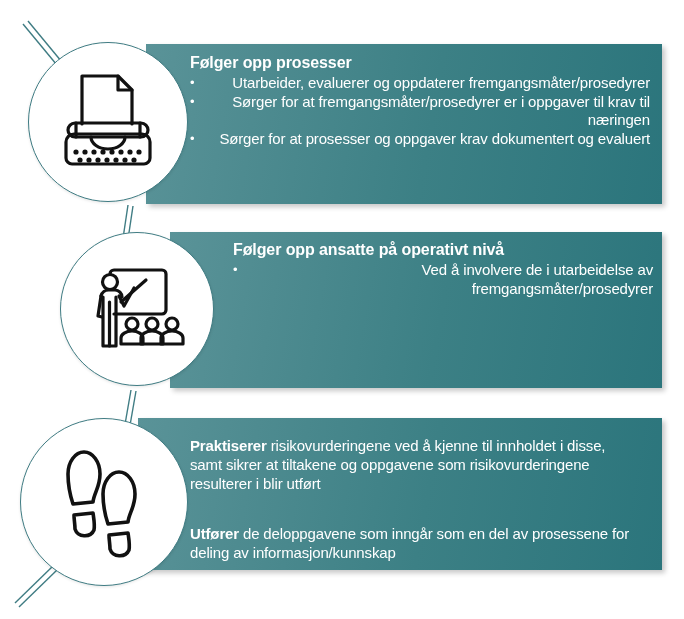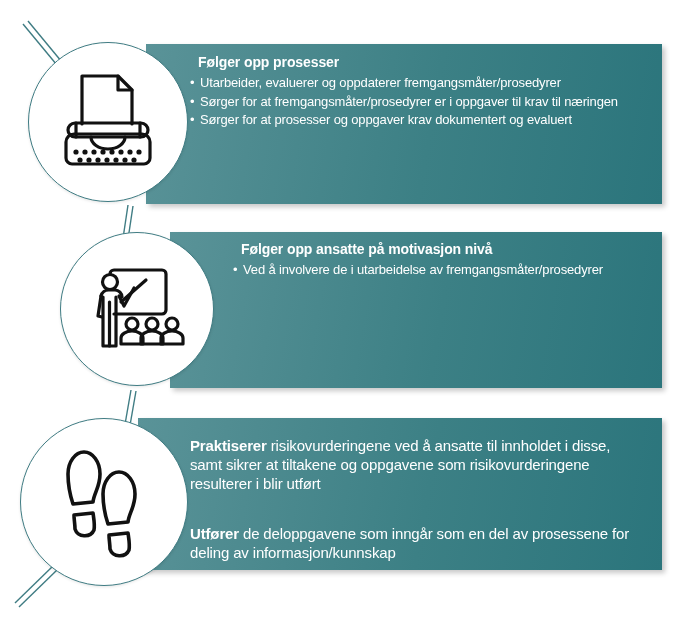--- a/index.html
+++ b/index.html
@@ -22,33 +22,34 @@
   .panel-bg{
     position:absolute;inset:0;
     background:linear-gradient(100deg,#5a9398 0%,#4e8b90 22%,#3c8085 55%,#2b757c 100%);
   }
   .panel-text{
     position:absolute;
     z-index:4;
   }
   .ptitle{
     font-weight:bold;
-    font-size:14px;
+    font-size:16px;
     line-height:19px;
     letter-spacing:-0.1px;
-    margin:0 0 2px 8px;
+    margin:0 0 2px 0;
   }
   .blist{list-style:none;margin:0;padding:0;}
   .blist li{
     position:relative;
     padding-left:10px;
-    font-size:13px;
+    font-size:15px;
     line-height:18.5px;
     letter-spacing:-0.15px;
     margin-bottom:0px;
+    text-align:right;
   }
   .blist li:before{
     content:"\2022";
     position:absolute;left:0;top:0;
     font-size:13px;
   }
   .para{
     font-size:15px;
     line-height:19px;
     letter-spacing:-0.15px;
@@ -133,21 +134,21 @@
         <circle cx="56" cy="92" r="2.6"></circle>
           <circle cx="65" cy="92" r="2.6"></circle>
         <circle cx="74" cy="92" r="2.6"></circle>
       </g>
     </svg>
   </div>
 
   <div class="panel" style="left:170px;top:232px;width:492px;height:156px;">
     <div class="panel-bg"></div>
     <div class="panel-text" style="left:63px;top:8px;width:420px;">
-      <p class="ptitle">Følger opp ansatte på motivasjon nivå</p>
+      <p class="ptitle">Følger opp ansatte på operativt nivå</p>
       <ul class="blist">
         <li>Ved å involvere de i utarbeidelse av fremgangsmåter/prosedyrer</li>
       </ul>
     </div>
   </div>
 
   <div class="circle" style="left:60px;top:232px;width:152px;height:152px;"></div>
   <div class="icon-wrap" style="left:88px;top:258px;width:100px;height:100px;">
     <svg viewBox="0 0 100 100" width="100" height="100">
       <g fill="none" stroke="#111" stroke-width="3.2" stroke-linejoin="round" stroke-linecap="round">
@@ -172,21 +173,21 @@
         <circle cx="84" cy="66" r="6"></circle>
         <path d="M73 86 v-6 a11 7 0 0 1 22 0 v6 z"></path>
       </g>
     </svg>
   </div>
 
   <div class="panel" style="left:138px;top:418px;width:524px;height:152px;">
     <div class="panel-bg"></div>
     <div class="panel-text" style="left:52px;top:18px;width:440px;">
       <p class="para">
-        <b>Praktiserer</b><span> risikovurderingene ved å ansatte til innholdet i disse, samt sikrer at tiltakene og oppgavene som risikovurderingene resulterer i blir utført</span>
+        <b>Praktiserer</b><span> risikovurderingene ved å kjenne til innholdet i disse, samt sikrer at tiltakene og oppgavene som risikovurderingene resulterer i blir utført</span>
       </p>
       <p class="para second">
         <b>Utfører</b><span> de deloppgavene som inngår som en del av prosessene for deling av informasjon/kunnskap</span>
       </p>
     </div>
   </div>
 
   <div class="circle" style="left:20px;top:418px;width:166px;height:166px;"></div>
   <div class="icon-wrap" style="left:50px;top:444px;width:106px;height:114px;">
     <svg viewBox="0 0 106 114" width="106" height="114">

